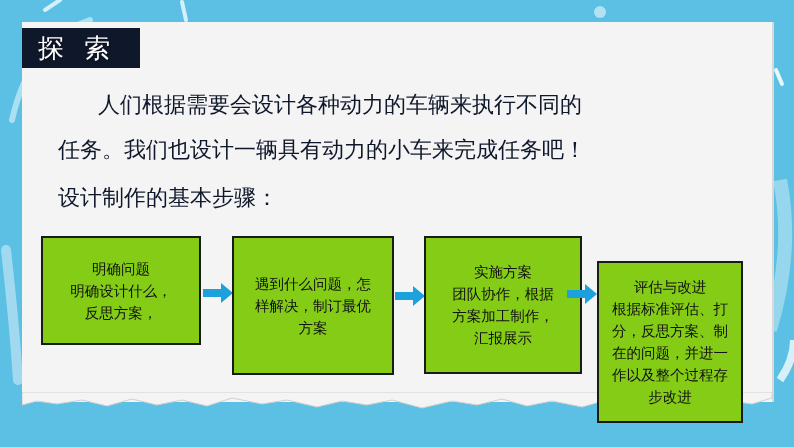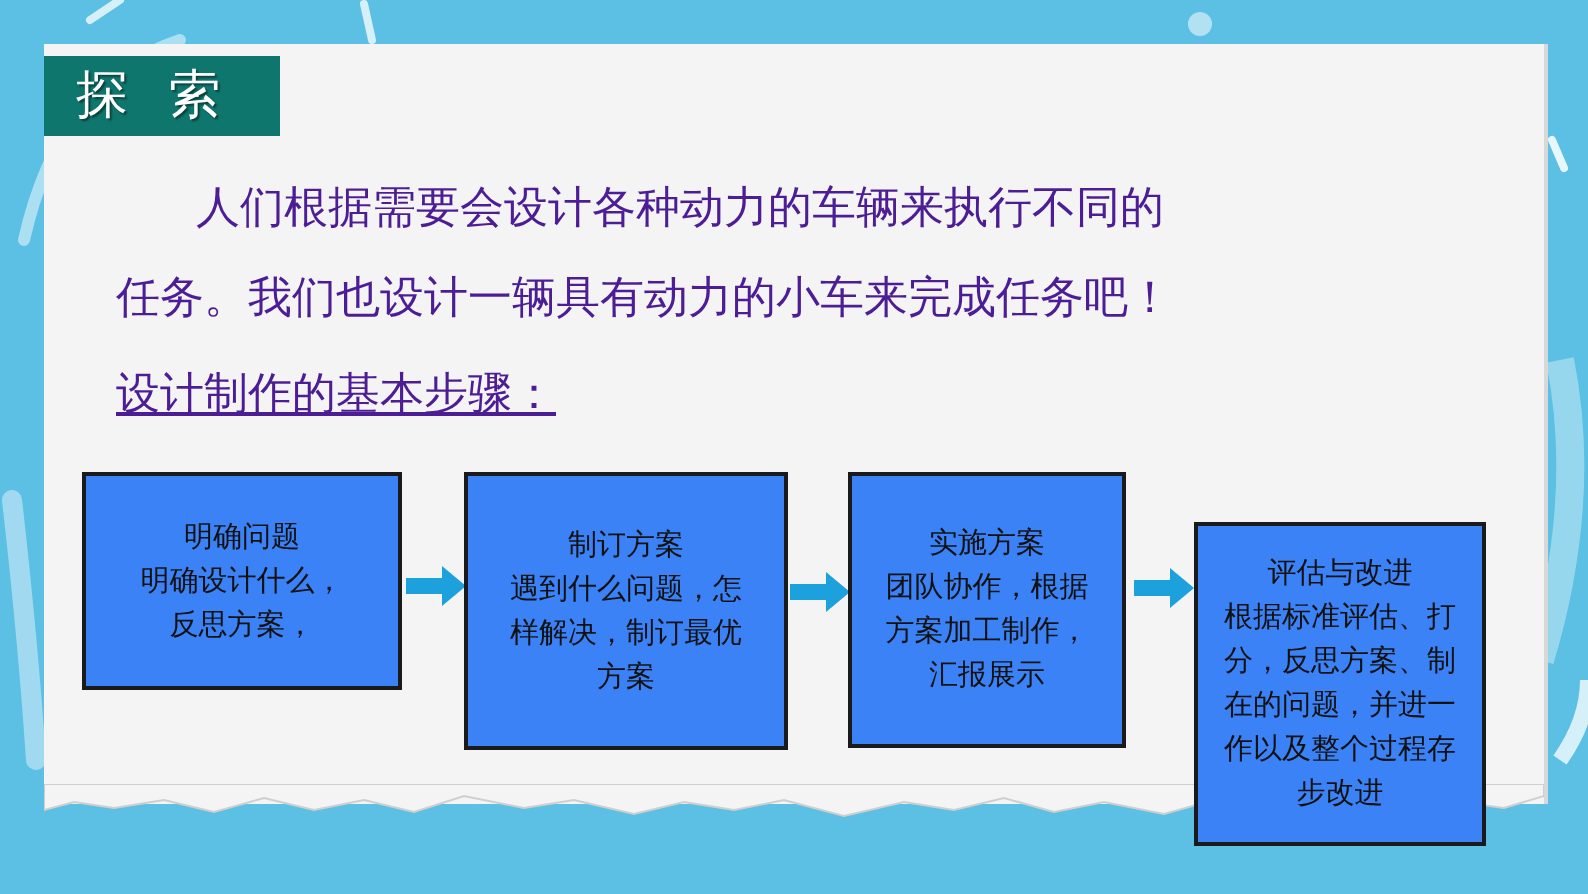--- a/index.html
+++ b/index.html
@@ -15,39 +15,39 @@
     left: 22px; top: 22px;
     width: 750px; height: 380px;
     background: #f4f4f4;
     box-shadow: 2px 0 0 #d8d8d8;
   }
   .paper-edge { position: absolute; left: 22px; top: 392px; width: 750px; height: 20px; }
   .title-tab {
     position: absolute;
     left: 22px; top: 28px;
     width: 118px; height: 40px;
-    background: #0f766e;
+    background: #0f172a;
     color: #ffffff;
     font-size: 26px;
     letter-spacing: 6px;
     padding-left: 16px;
     line-height: 40px;
     text-shadow: 1px 1px 1px rgba(0,0,0,0.45);
   }
   .para {
     position: absolute;
     left: 58px;
     font-size: 22px;
-    color: #4c1d95;
+    color: #0f172a;
     line-height: 28px;
     white-space: nowrap;
   }
   .step-box {
     position: absolute;
-    background: #3b82f6;
+    background: #84cc16;
     border: 2px solid #1a1a1a;
     color: #111;
     font-size: 14.5px;
     line-height: 22px;
     text-align: center;
     display: flex;
     flex-direction: column;
     justify-content: center;
     padding: 2px 6px;
   }
@@ -70,44 +70,43 @@
 
 <div class="paper"></div>
 <svg class="paper-edge" viewBox="0 0 750 20" preserveAspectRatio="none">
   <path d="M0 0 L750 0 L750 6 L730 12 L700 8 L670 14 L640 6 L610 13 L585 8 L560 15 L530 9 L505 14 L480 7 L455 13 L430 9 L400 16 L370 8 L345 13 L320 9 L295 15 L265 8 L240 12 L210 6 L185 14 L160 8 L135 13 L110 7 L85 14 L60 8 L35 12 L15 9 L0 13 Z" fill="#f4f4f4" stroke="#cfcfcf" stroke-width="1"></path>
 </svg>
 
 <div class="title-tab">探 索</div>
 
 <div class="para" style="top:91px; left:98px;">人们根据需要会设计各种动力的车辆来执行不同的</div>
 <div class="para" style="top:136px;text-align:center;">任务。我们也设计一辆具有动力的小车来完成任务吧！</div>
-<div class="para" style="top:184px;text-decoration:underline;">设计制作的基本步骤：</div>
+<div class="para" style="top:184px;">设计制作的基本步骤：</div>
 
 <div class="step-box" style="left:41px; top:236px; width:160px; height:109px;">
   <span class="line">明确问题</span>
   <span class="line">明确设计什么，</span>
   <span class="line">反思方案，</span>
 </div>
 
 <svg class="arrow" style="left:203px; top:283px;" viewBox="0 0 30 20">
   <path d="M0 6 H18 V0 L30 10 L18 20 V14 H0 Z" fill="#1da1dc"></path>
 </svg>
 
 <div class="step-box" style="left:232px; top:236px; width:162px; height:139px;">
-  <span class="line">制订方案</span>
   <span class="line">遇到什么问题，怎</span>
   <span class="line">样解决，制订最优</span>
   <span class="line">方案</span>
 </div>
 
 <svg class="arrow" style="left:395px; top:286px;" viewBox="0 0 30 20">
   <path d="M0 6 H18 V0 L30 10 L18 20 V14 H0 Z" fill="#1da1dc"></path>
 </svg>
 
-<div class="step-box" style="left:424px; top:236px; width:139px; height:138px;">
+<div class="step-box" style="left:424px; top:236px; width:158px; height:138px;">
   <span class="line">实施方案</span>
   <span class="line">团队协作，根据</span>
   <span class="line">方案加工制作，</span>
   <span class="line">汇报展示</span>
 </div>
 
 <svg class="arrow" style="left:567px; top:284px;" viewBox="0 0 30 20">
   <path d="M0 6 H18 V0 L30 10 L18 20 V14 H0 Z" fill="#1da1dc"></path>
 </svg>
 

